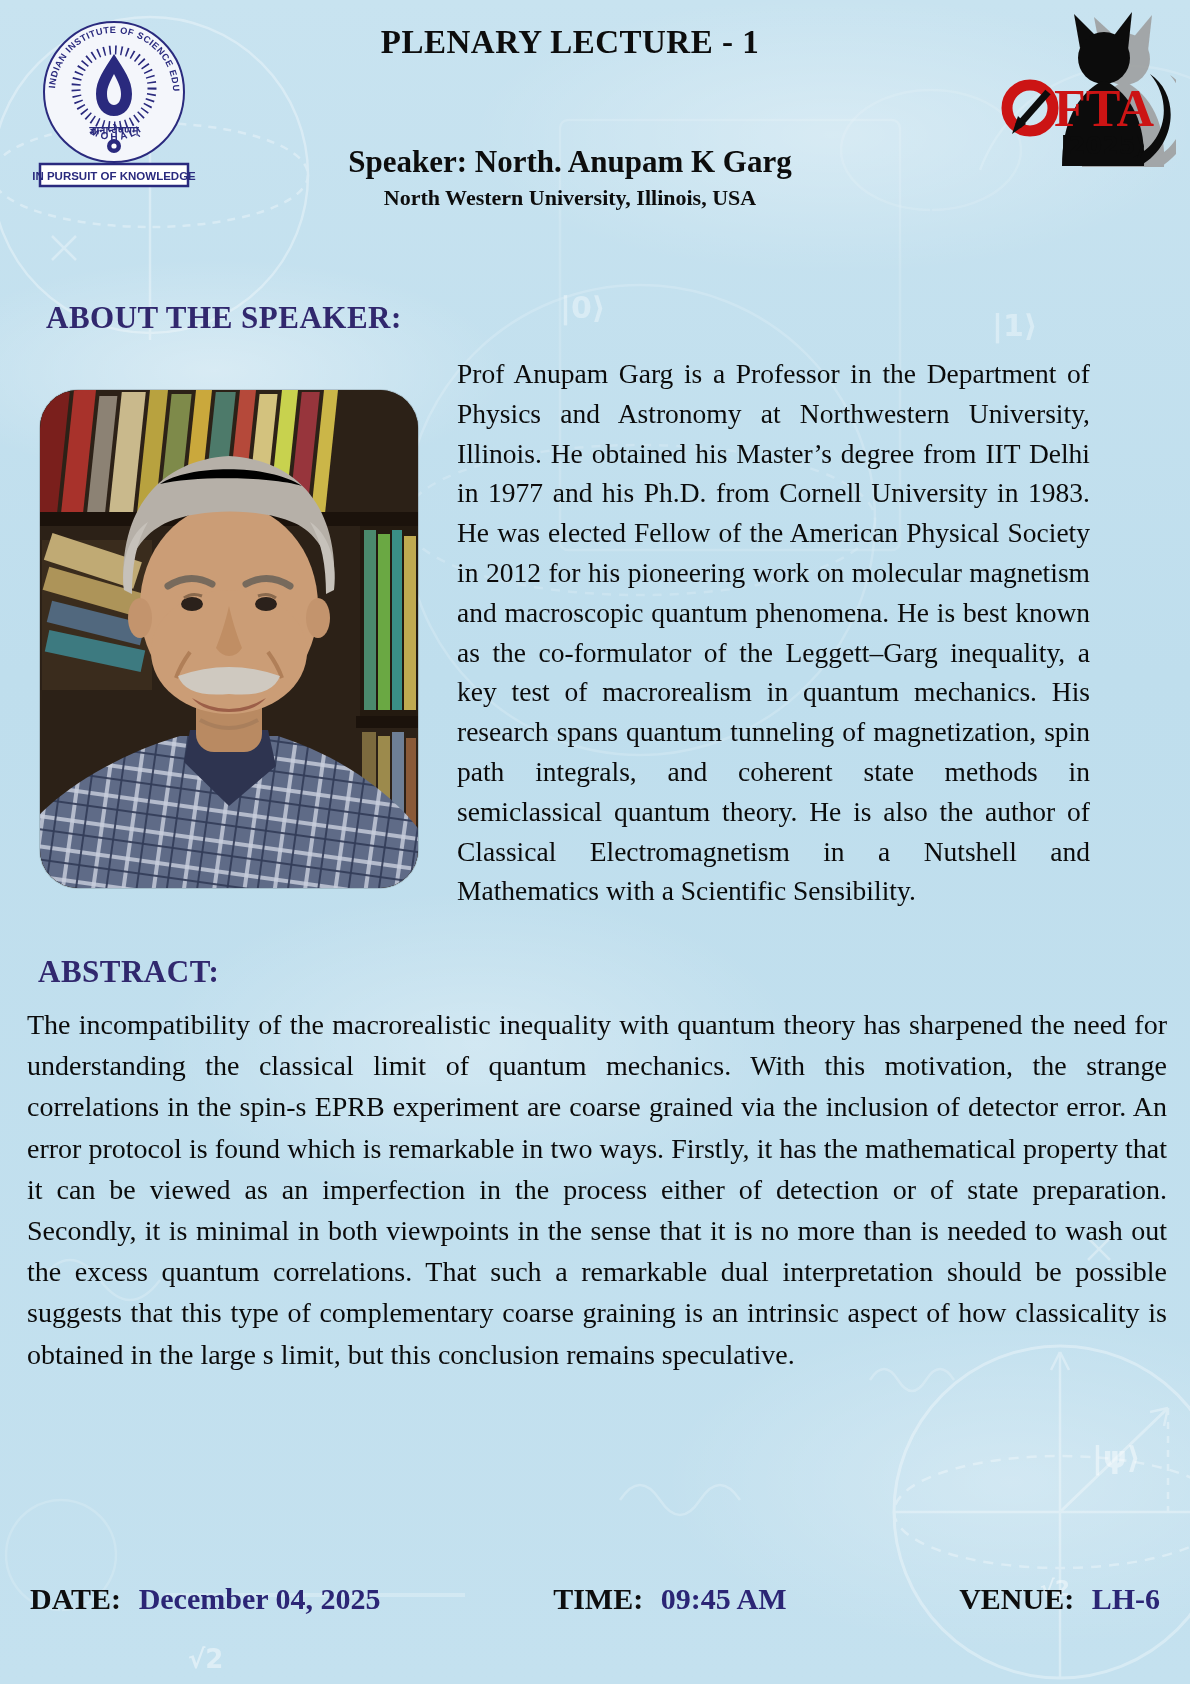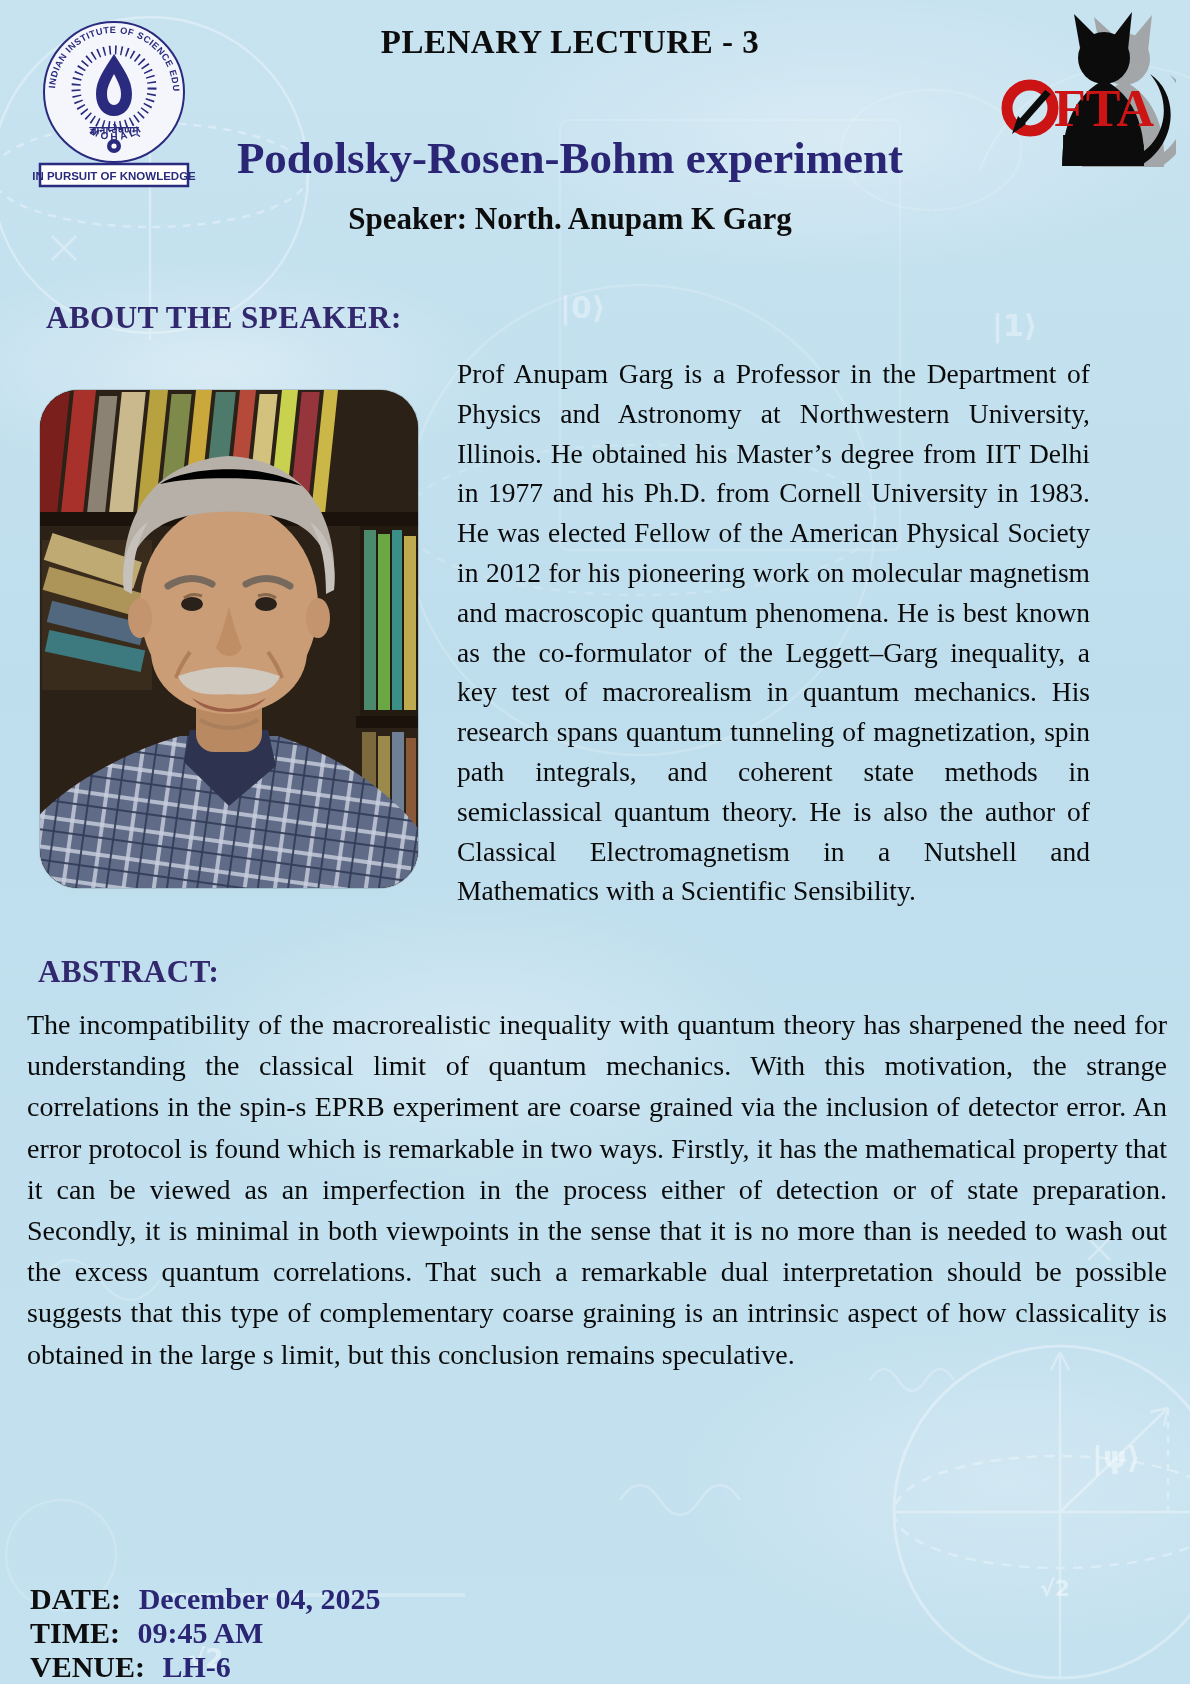--- a/index.html
+++ b/index.html
@@ -44,21 +44,21 @@
     font-size:27.5px; line-height:39.8px; text-align:justify; color:#0b0b0b;
   }
   .abstract-text {
     position:absolute; left:27px; top:1004px; width:1140px;
     font-size:28px; line-height:41.2px; text-align:justify; color:#0b0b0b;
   }
 
   .footer {
     position:absolute; left:0; right:0; top:1582px;
     display:flex; justify-content:space-between; align-items:baseline;
-    padding:0 30px; font-size:30px; font-weight:700;flex-direction:column;
+    padding:0 30px; font-size:30px; font-weight:700;
   }
   .footer .group { white-space:nowrap; }
   .footer .label { color:#0e0e0e; }
   .footer .value { color:#2b2575; margin-left:10px; }
 
   .kets, .doodle-text { font-family:"DejaVu Sans", sans-serif; }
 </style>
 </head>
 <body>
 
@@ -141,26 +141,26 @@
     <circle cx="34" cy="100" r="23" fill="none" stroke="#cc1414" stroke-width="11"></circle>
     <g>
       <line x1="52" y1="84" x2="22" y2="118" stroke="#0c0c0c" stroke-width="7"></line>
       <polygon points="16,126 30,116 22,108" fill="#0c0c0c"></polygon>
     </g>
     <text x="58" y="118" font-size="52" font-weight="bold" fill="#cc1414" font-family="Liberation Serif, serif">FTA</text>
     <text x="64" y="146" font-size="24" font-weight="bold" fill="#0c0c0c" class="kets">|2025⟩</text>
   </svg>
 
   <div class="header-text">
-    <div class="lecture-label">PLENARY LECTURE - 3</div>
+    <div class="lecture-label">PLENARY LECTURE - 1</div>
     <div class="poster-title">
       <br>
-      <span>Podolsky-Rosen-Bohm experiment</span>
     </div>
     <div class="speaker-line">Speaker: North. Anupam K Garg</div>
+    <div class="affiliation">North Western University, Illinois, USA</div>
   </div>
 
   <h2 class="about-heading" style="margin:0;">ABOUT THE SPEAKER:</h2>
 
   <div class="photo-frame">
     <svg viewBox="0 0 378 498" preserveAspectRatio="none">
       <defs>
         <pattern id="plaid" width="30" height="30" patternUnits="userSpaceOnUse" patternTransform="rotate(8)">
           <rect width="30" height="30" fill="#5f6b87"></rect>
           <rect width="30" height="4" fill="#c9cfdd" opacity="0.8"></rect>

